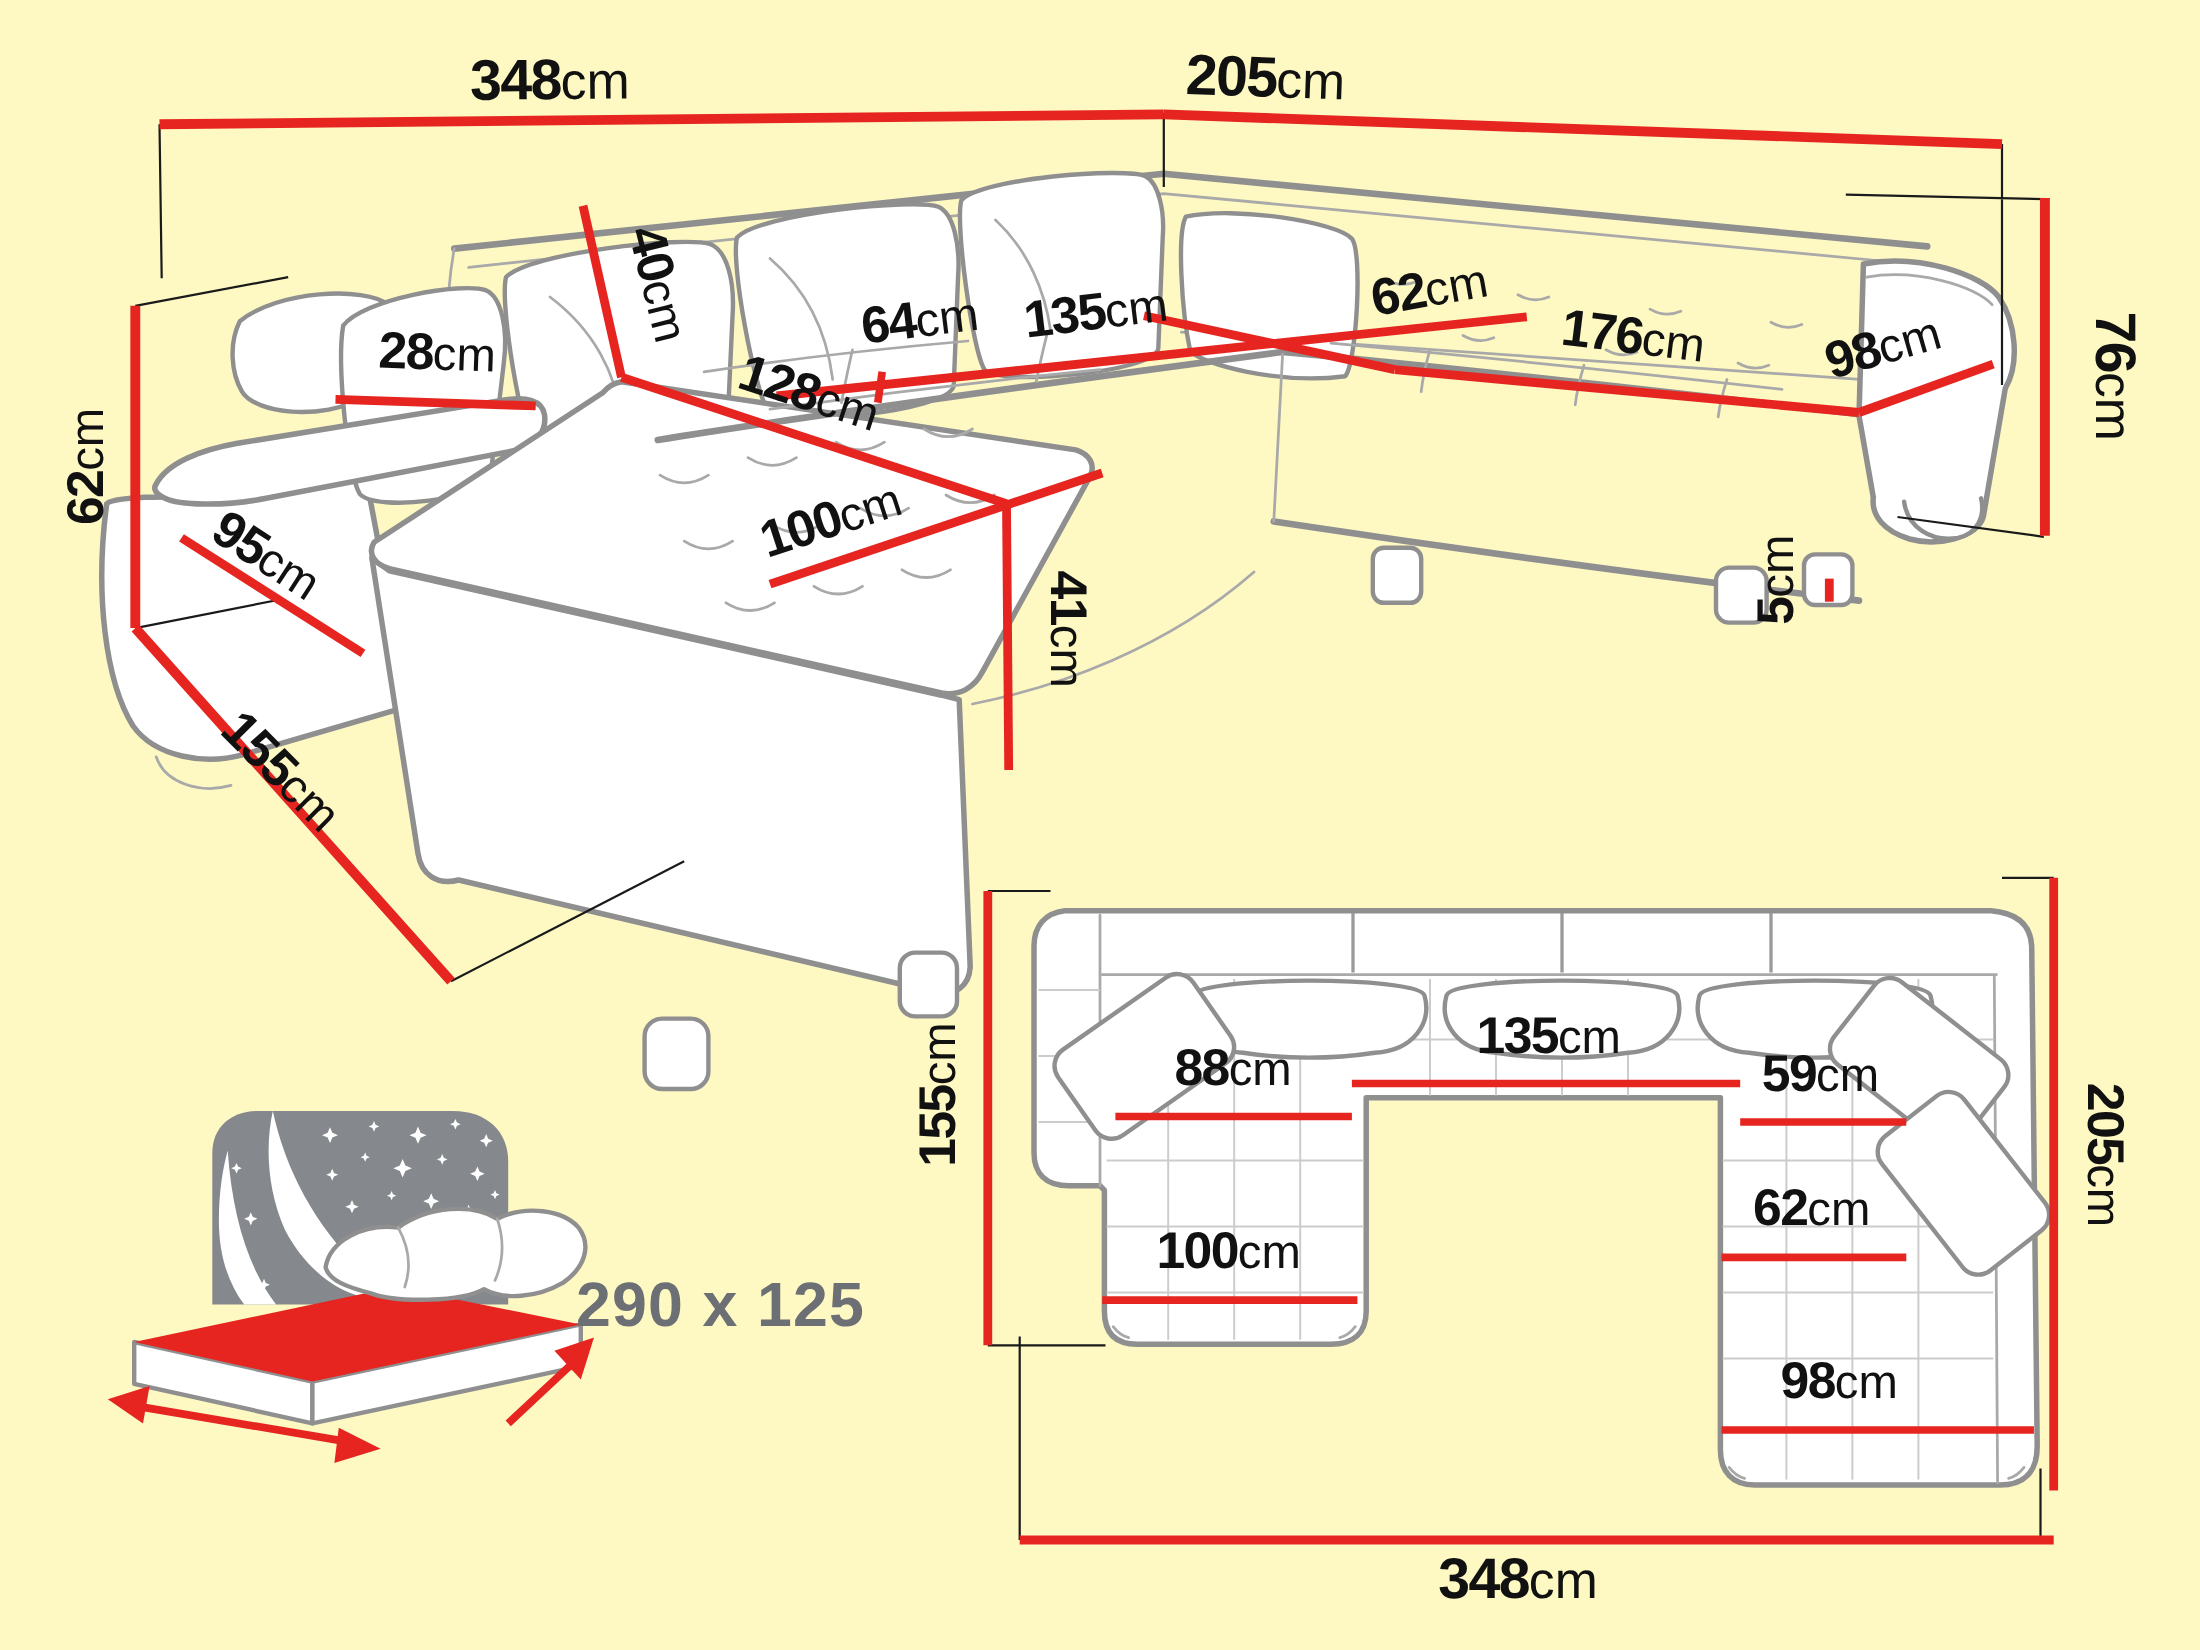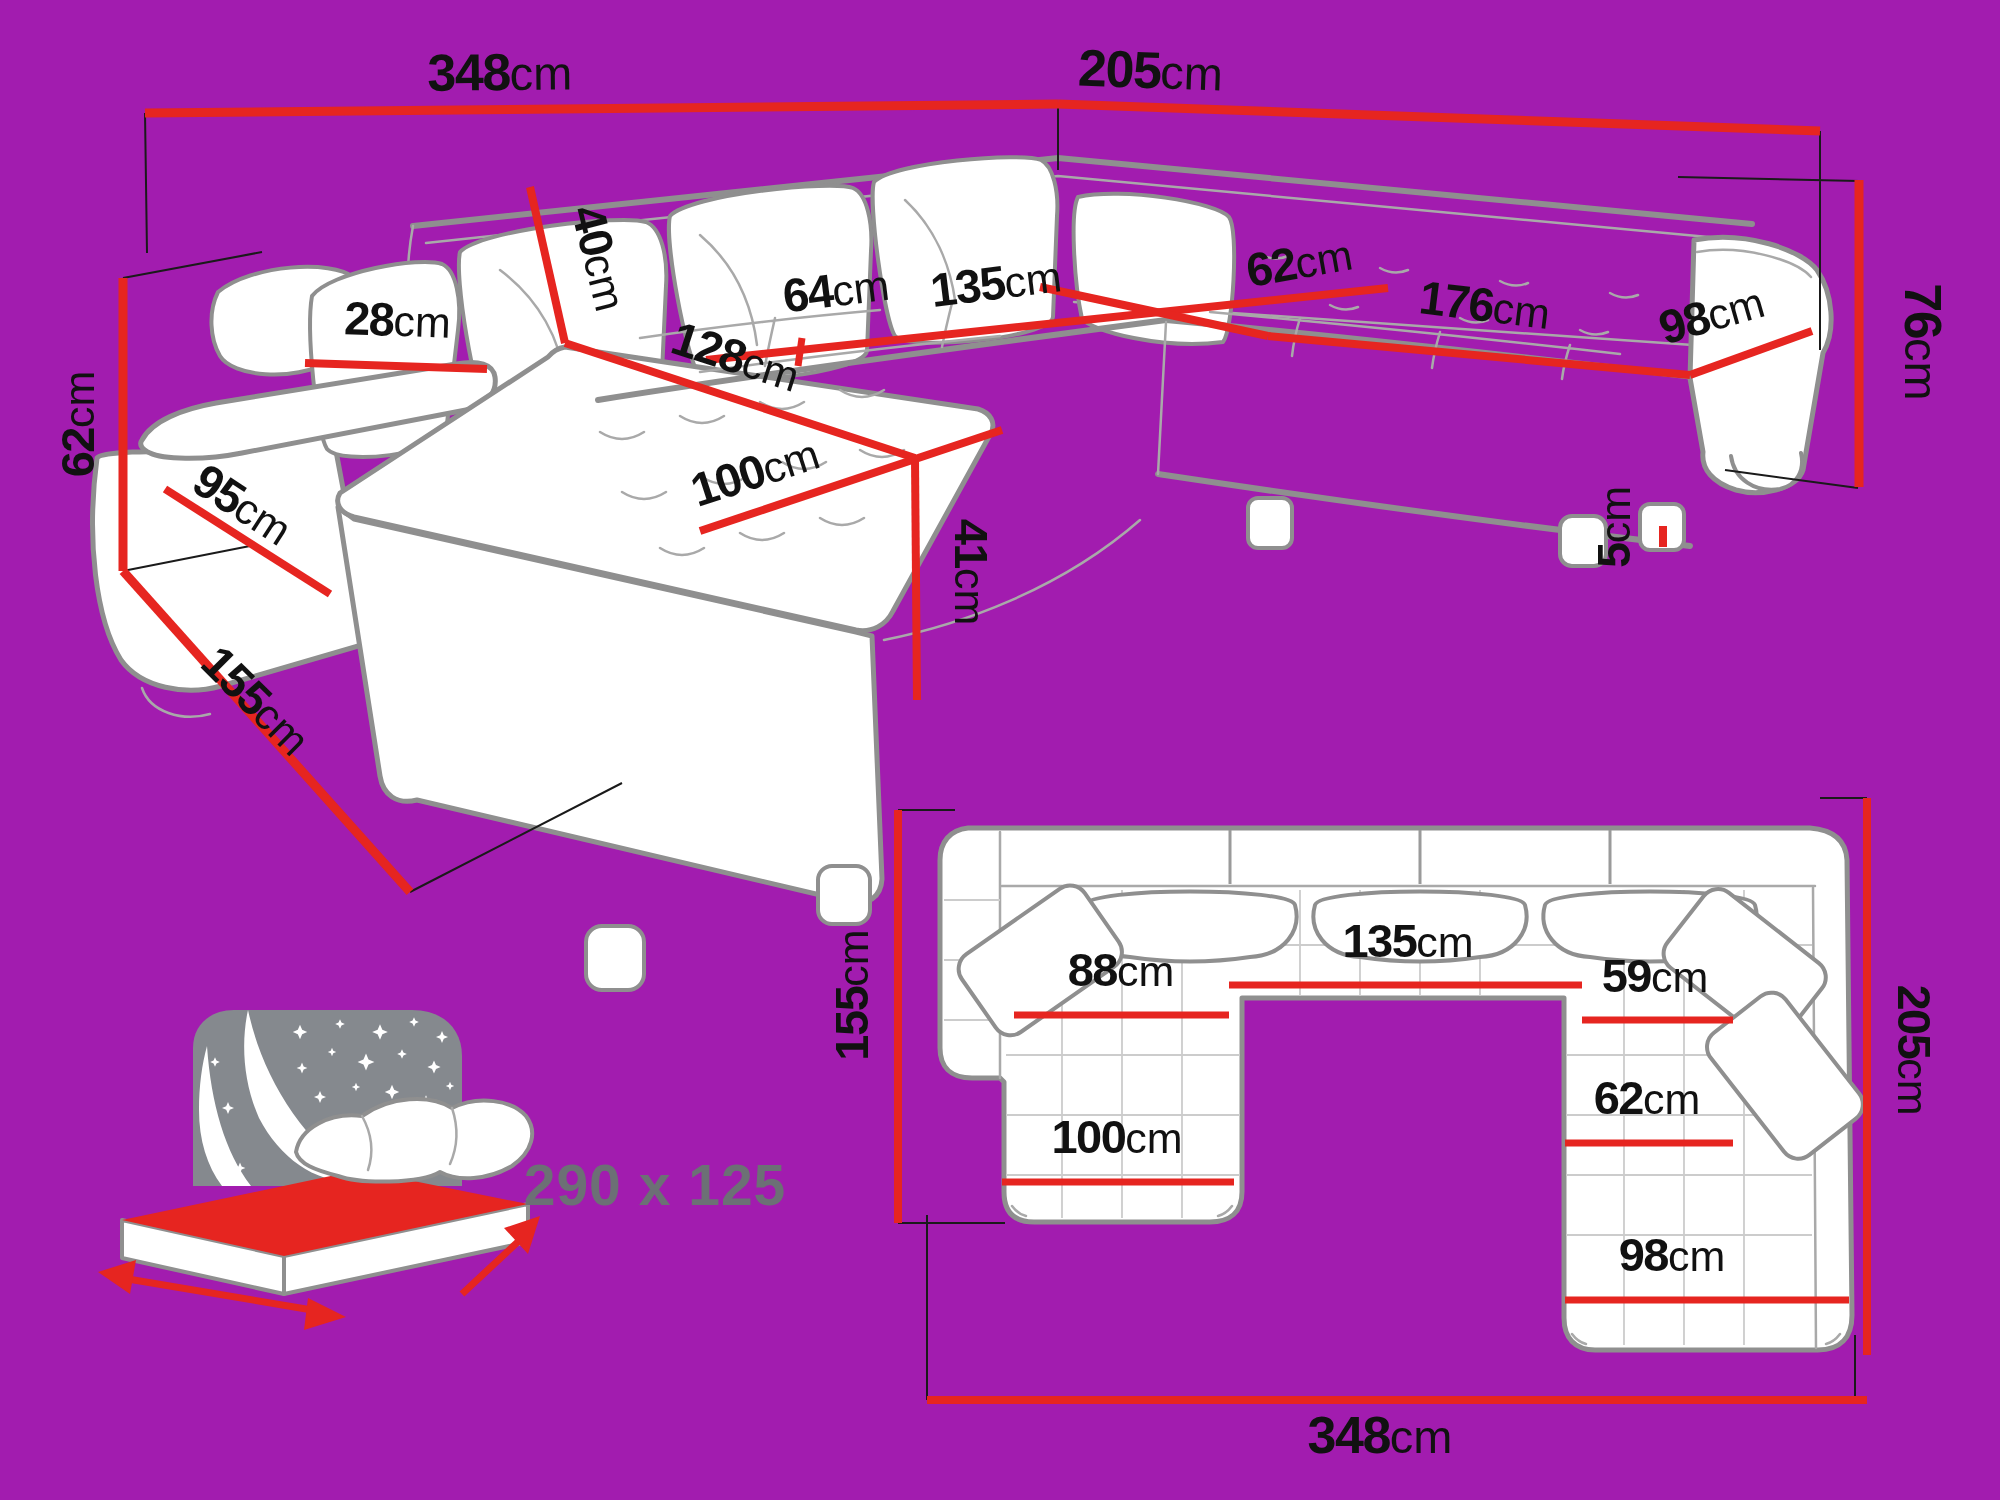--- a/index.html
+++ b/index.html
@@ -1,16 +1,16 @@
 <!DOCTYPE html>
 <html style="--dimension-red: #e62520; --sofa-gray: #8f8f8f; --label-black: #111111; --bed-gray: #85898e; --bed-label-gray: #6c7075;"><head>
 <meta charset="utf-8">
 <style>
   html,body{margin:0;padding:0;background:#ffffff;}
-  .canvas{width:2000px;height:1500px;position:relative;background:#a21caf;overflow:hidden;}
+  .canvas{width:2000px;height:1500px;position:relative;background:#fef9c3;overflow:hidden;}
   svg{display:block;}
   :root{
     --dimension-red:#e62520;
     --sofa-gray:#8f8f8f;
     --label-black:#111111;
     --bed-gray:#85898e;
     --bed-label-gray:#6c7075;
   }
   .red{stroke:var(--dimension-red);fill:none;}
   .w9{stroke-width:9;} .w8{stroke-width:8;} .w7{stroke-width:7;}

